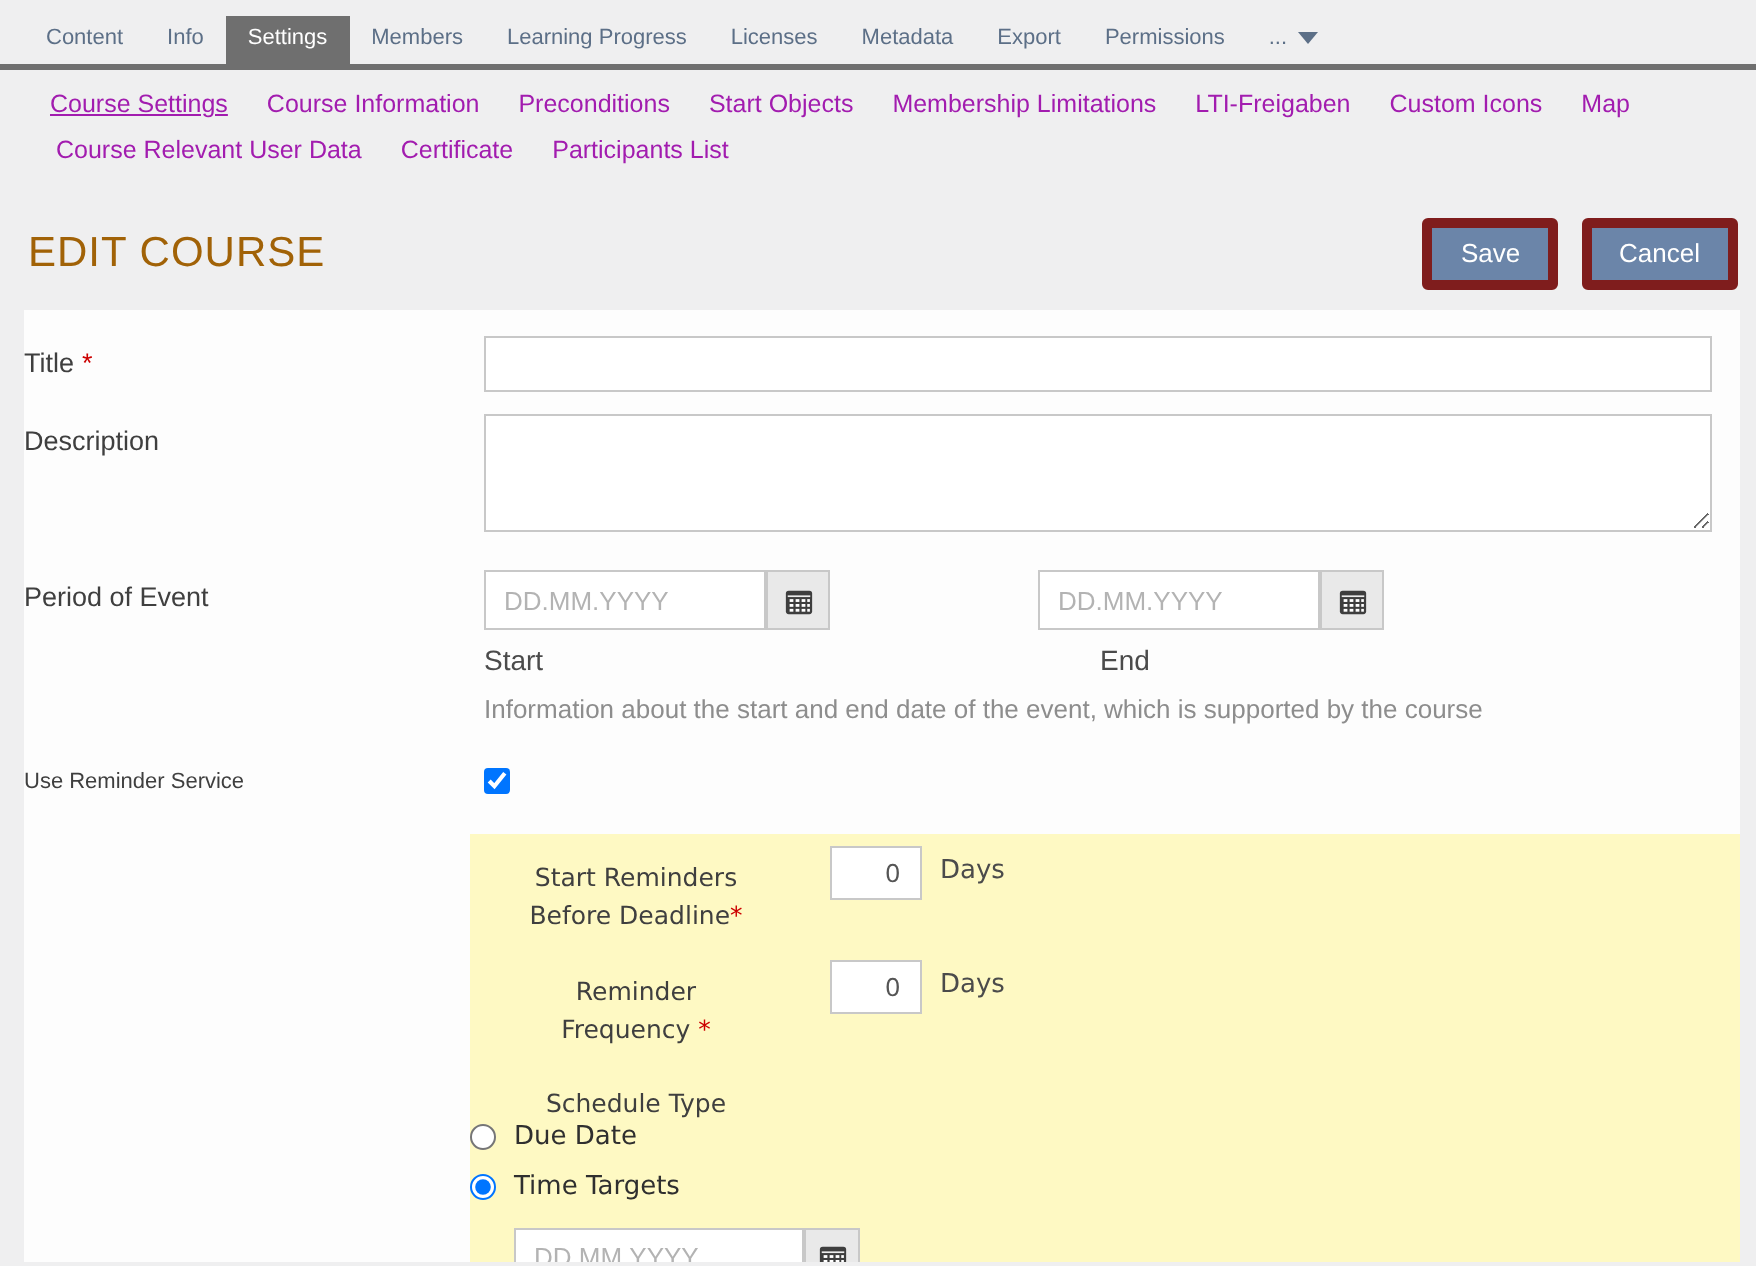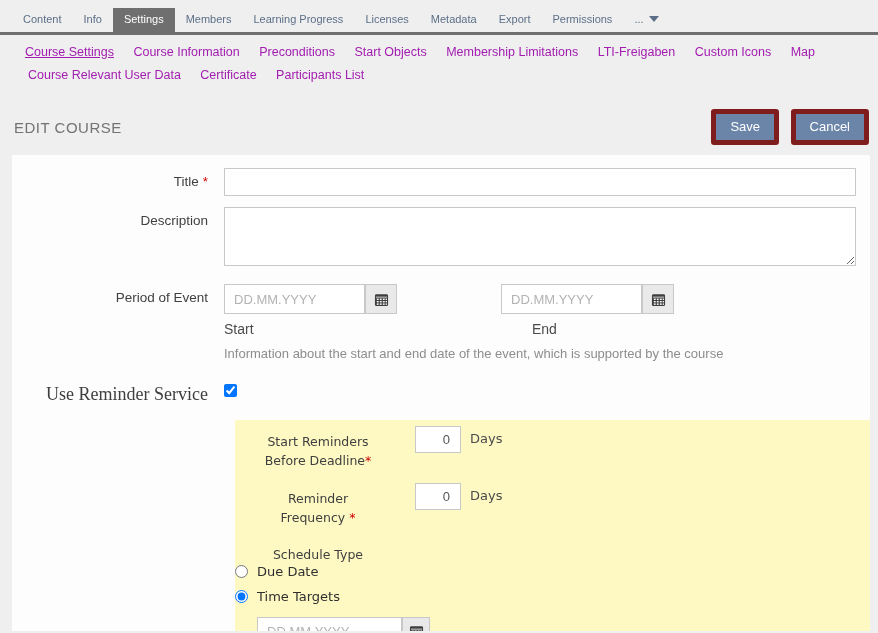--- a/index.html
+++ b/index.html
@@ -35,39 +35,39 @@
     color:#a21caf; text-decoration:none; margin-right:16px;
     cursor:pointer; white-space:nowrap;
   }
   .subtab.active { text-decoration:underline; }
   
   .header-row {
     display:flex; justify-content:space-between; align-items:center;
     margin:14px 9px 0 14px;
   }
   .page-title {
-    font-size:15px; font-weight:400; color:#737373; letter-spacing:0.5px;
+    font-size:21px; font-weight:400; color:#a16207; letter-spacing:0.5px;
   }
   .btn {
     font-family:"Liberation Sans", sans-serif;
     font-size:13px; color:#ffffff;
     background:#6b85a9; border:5px solid #7f1d1d; border-radius:3px;
     padding:5px 14px 6px 14px; margin-left:7px; cursor:pointer;
   }
   
   .panel {
     background:#fdfdfd;
     margin:10px 8px 0 12px;
     padding:13px 0 20px 0;
     height:476px; overflow:hidden;
   }
   .form-row { display:flex; margin-bottom:11px; }
   .flabel {
-    flex:none; width:196px; margin-right:16px;
-    text-align:right; font-size:13.5px; color:#3f3f3f; padding-top:6px;
+    flex:none; width:196px; margin-right:34px;
+    font-size:13.5px; color:#3f3f3f; padding-top:6px;
   }
   .fcontrol { flex:1; margin-right:14px; }
   .req { color:#cc0000; margin-left:4px; }
   .req.tight { margin-left:0; }
   input[type=text], textarea {
     font-family:"Liberation Sans", sans-serif; font-size:13px; color:#555;
     border:1px solid #c8c8c8; background:#ffffff; outline:none;
   }
   ::placeholder { color:#b3b3b3; opacity:1; }
   .input-title { width:100%; height:28px; padding:0 8px; }
@@ -79,21 +79,21 @@
     width:32px; height:30px; flex:none;
     background:#e9e9e9; border:1px solid #c8c8c8;
     display:flex; align-items:center; justify-content:center; cursor:pointer;
   }
   .period-wrap { display:flex; gap:104px; }
   .under-labels { display:flex; margin-top:7px; font-size:14px; color:#4b4b4b; }
   .under-labels span:first-child { width:308px; flex:none; }
   .help-text { margin-top:9px; font-size:13px; color:#8d8d8d; }
   
   .row-reminder { margin-top:22px; }
-  .row-reminder .flabel { font-family:Liberation Serif, serif; font-size:18px; padding-top:1px; }
+  .row-reminder .flabel { font-family:Liberation Sans, sans-serif; font-size:11px; padding-top:1px; }
   
   .gray-panel {
     background:#fef9c3; margin:15px 0 0 223px;
     padding:6px 0 16px 0;
   }
   .prow { display:flex; margin-bottom:13px; }
   .plabel {
     flex:none; width:150px; margin:0 22px 0 8px;
     text-align:center; font-family:"DejaVu Sans", sans-serif;
     font-size:12.5px; color:#3f3f3f; padding-top:6px; line-height:19px;

